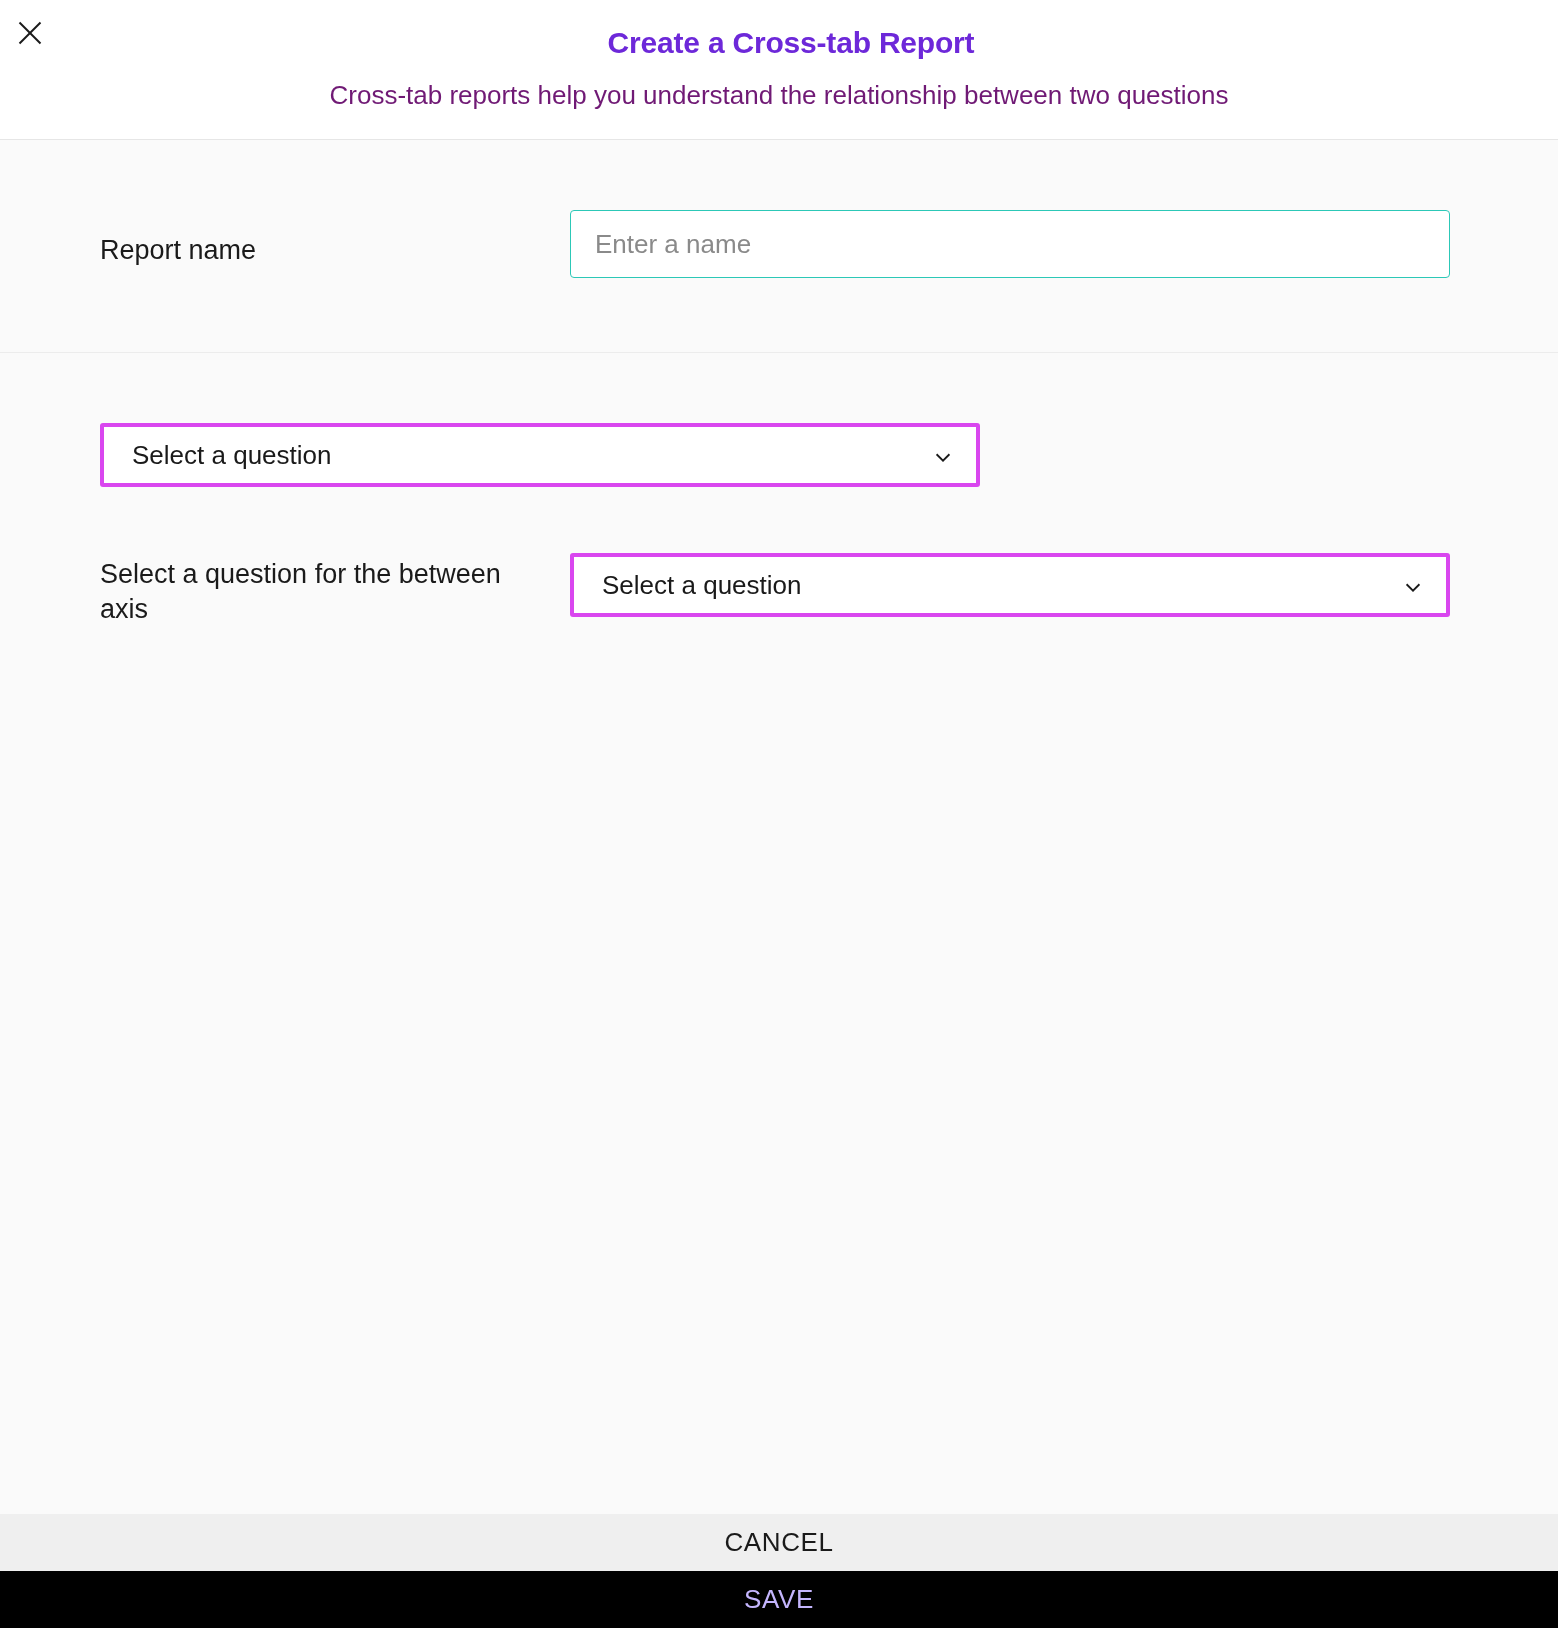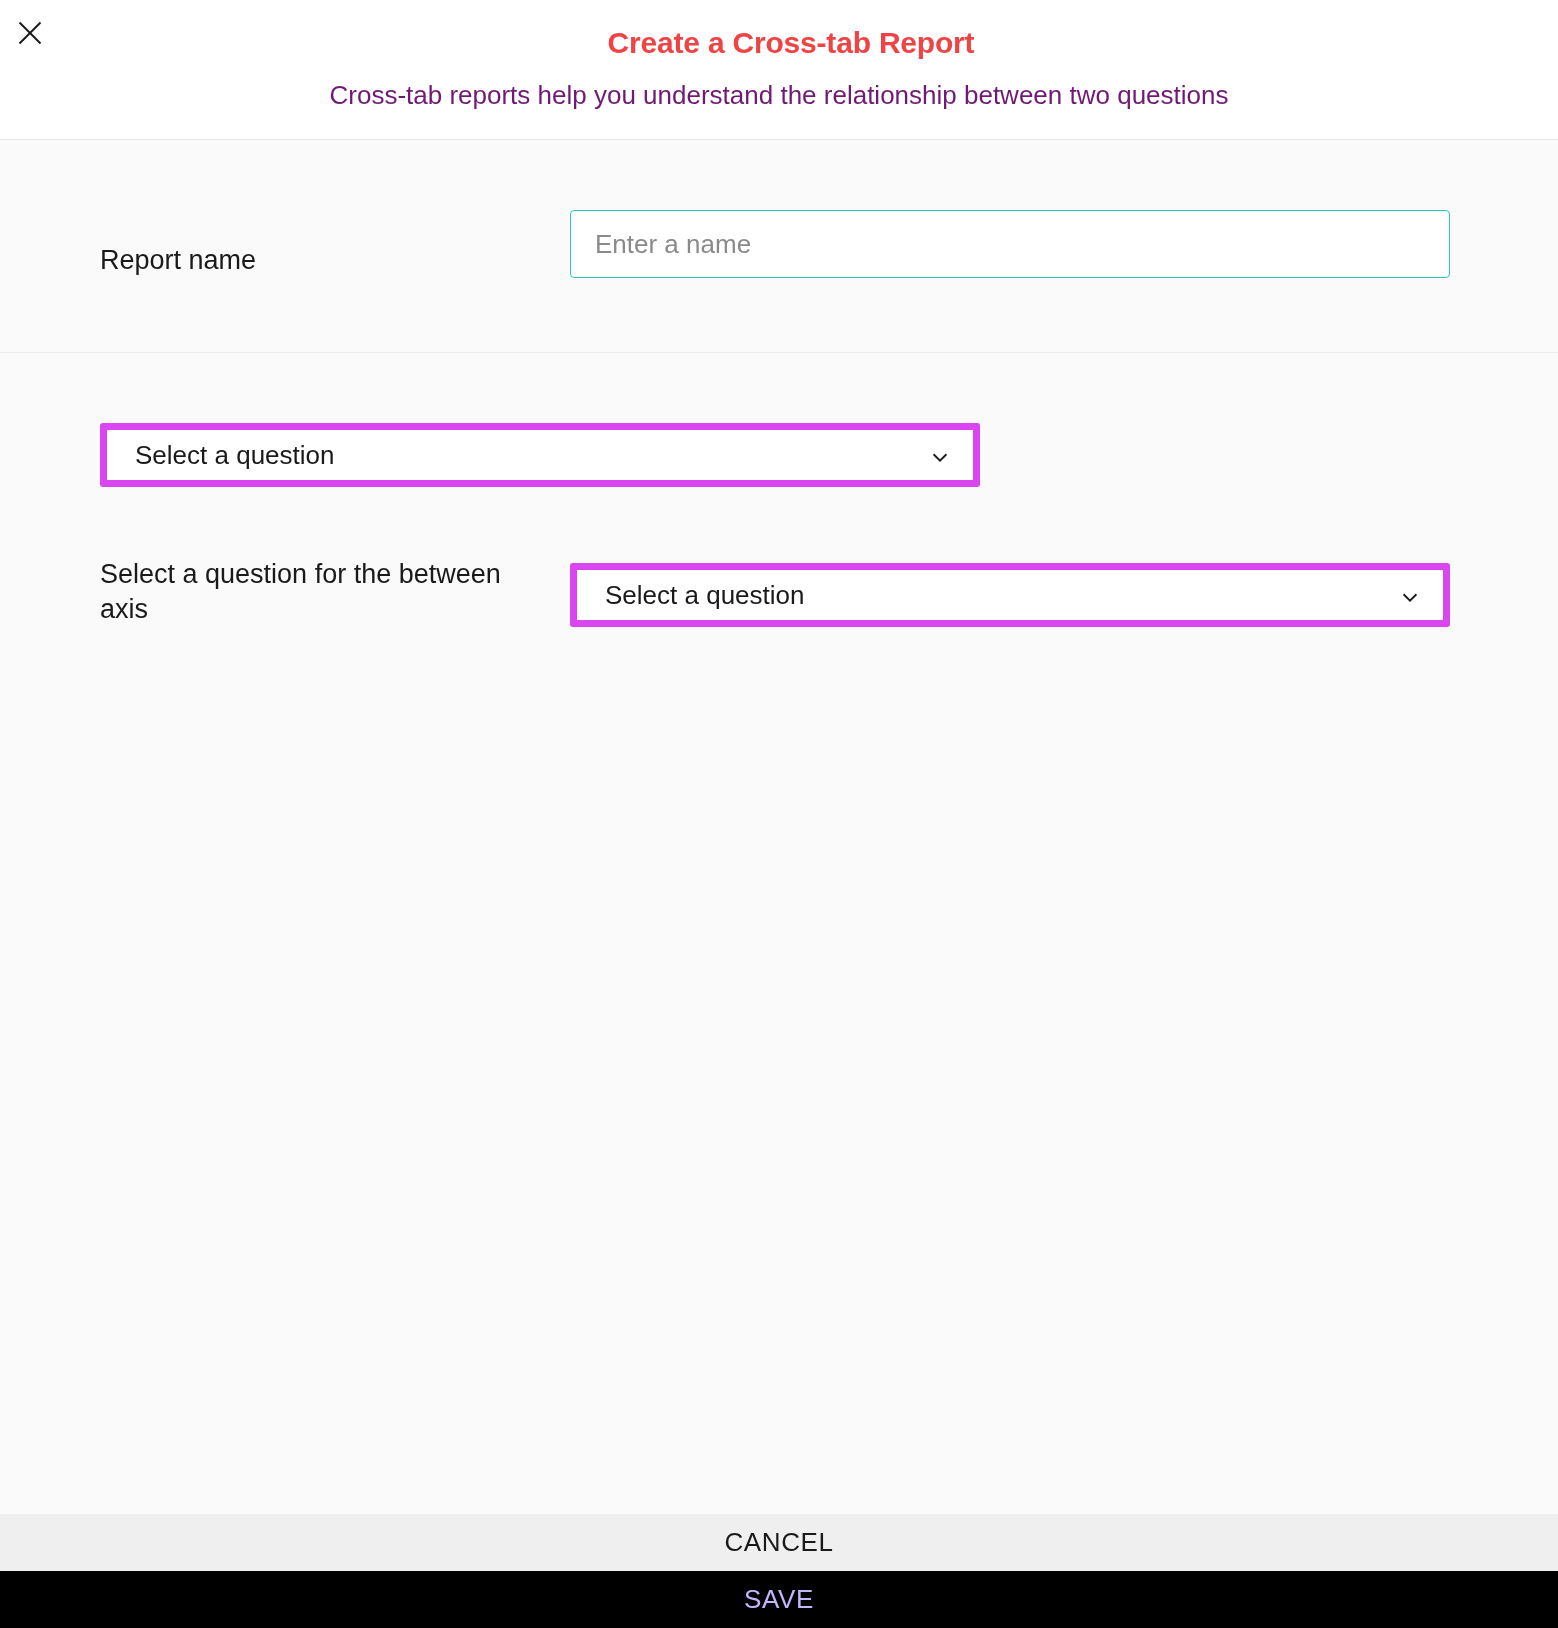--- a/index.html
+++ b/index.html
@@ -44,21 +44,21 @@
     }
     .close-btn svg {
       width: 28px;
       height: 28px;
       stroke: #1a1a1a;
       stroke-width: 1.6;
     }
     .title {
       font-size: 30px;
       font-weight: 600;
-      color: #ef4444;
+      color: #6d28d9;
       letter-spacing: -0.2px;
       padding-left: 24px;
     }
     .subtitle {
       margin-top: 20px;
       font-size: 26px;
       font-weight: 400;
       color: #701a75;
     }
     
@@ -70,21 +70,21 @@
     .section {
       border-bottom: 1px solid #ececec;
       padding: 70px 100px 74px;
     }
     .section:last-of-type {
       border-bottom: none;
       padding-bottom: 40px;
     }
     .field-row {
       display: flex;
-      align-items: flex-end;
+      align-items: center;
       gap: 40px;
     }
     .field-row + .field-row {
       margin-top: 56px;
     }
     .field-label {
       width: 430px;
       flex-shrink: 0;
       font-size: 27px;
       color: #1a1a1a;
@@ -109,21 +109,21 @@
       font-family: inherit;
     }
     .text-input::placeholder {
       color: #8a8a8a;
     }
     
     .select {
       position: relative;
       width: 100%;
       height: 64px;
-      border: 7px solid #d946ef;
+      border: 4px solid #d946ef;
       border-radius: 3px;
       background: #ffffff;
       display: flex;
       align-items: center;
       padding: 0 56px 0 28px;
       cursor: pointer;
       font-size: 26px;
       color: #1a1a1a;
     }
     .select .chevron {

